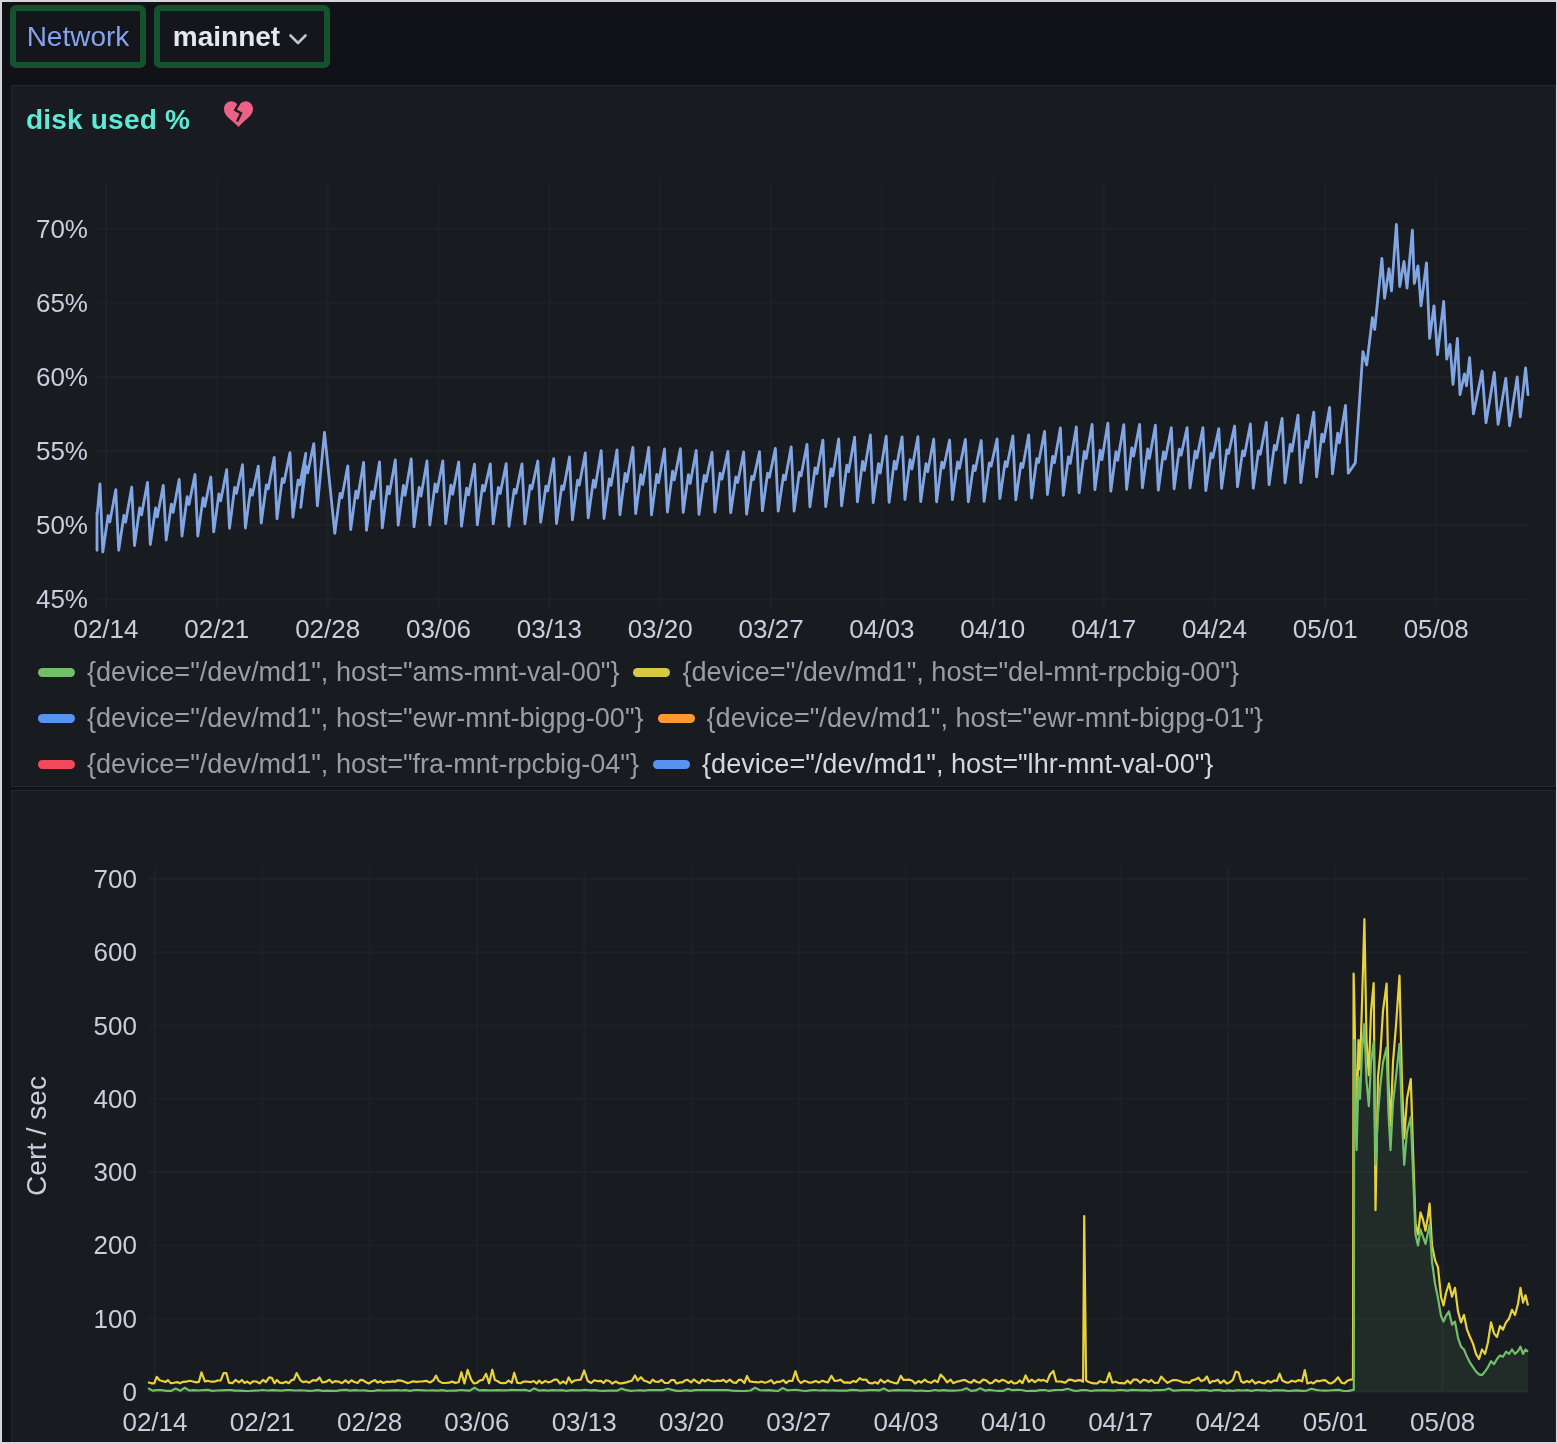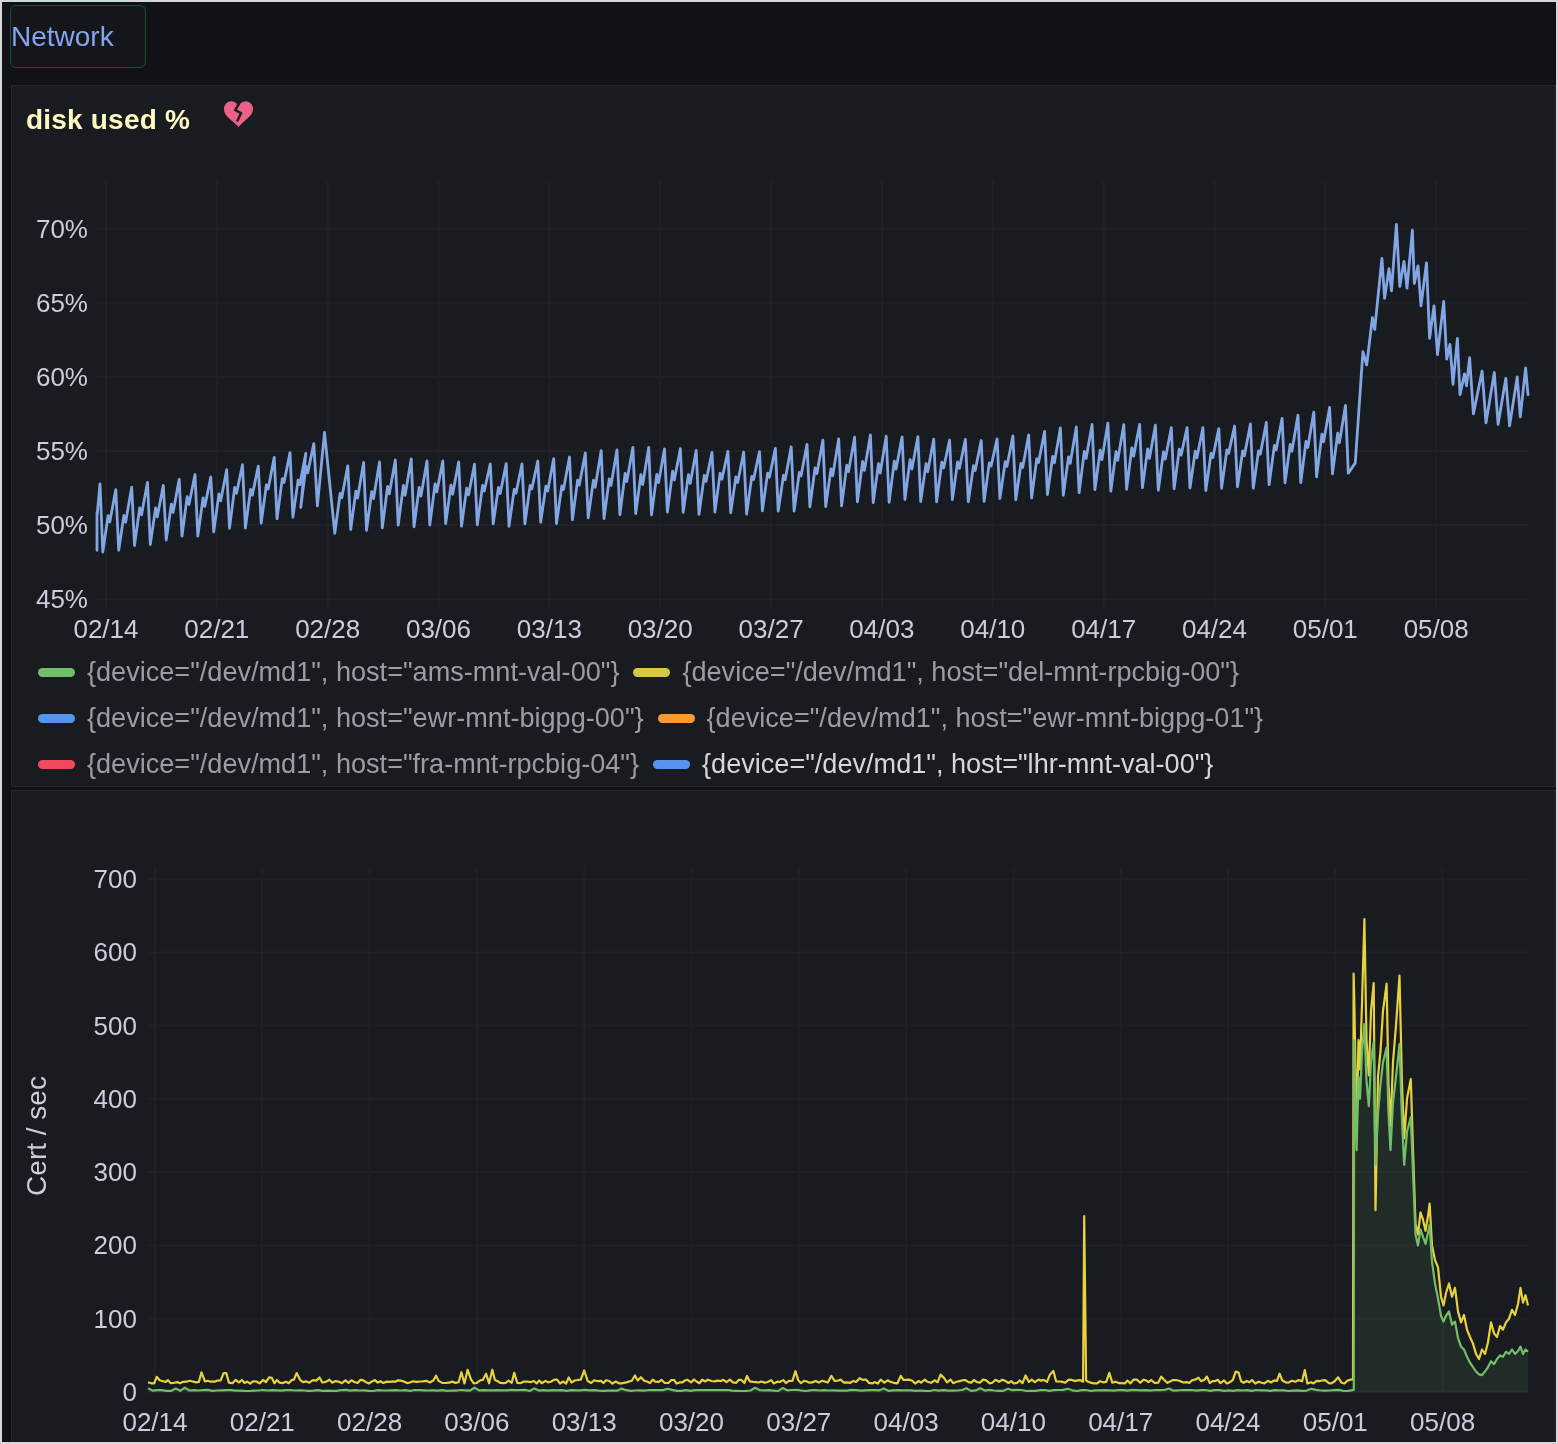--- a/index.html
+++ b/index.html
@@ -1,31 +1,37 @@
 <!DOCTYPE html>
 <html><head><meta charset="utf-8"><style>
 * { margin:0; padding:0; box-sizing:border-box; }
 html,body { width:1558px; height:1444px; background:#111217; overflow:hidden;
   font-family:"Liberation Sans", sans-serif; }
 #frame { position:relative; width:1558px; height:1444px; background:#111217;
   border:2px solid #d6d6da; overflow:hidden; }
-.box { position:absolute; top:3px; height:63px; border:1px solid #14532d; border-radius:6px;
-  display:flex; align-items:center; justify-content:flex-start; background:#15161c; }
+.box { position:absolute; top:3px; height:63px; border:6px solid #14532d; border-radius:6px;
+  display:flex; align-items:center; justify-content:center; background:#15161c; }
 .panel { position:absolute; left:9px; width:1545px; background:#181b20;
   border:1px solid #25272d; }
 .ptitle { position:absolute; left:14px; top:18px; font-size:28px; font-weight:700;
-  color:#fef9c3; letter-spacing:0.2px; display:flex; align-items:center; }
+  color:#5eead4; letter-spacing:0.2px; display:flex; align-items:center; }
 .li { display:inline-flex; align-items:center; height:46px; }
 .dash { width:37px; height:9px; border-radius:5px; margin-right:12px; display:inline-block; }
 .lrow { position:absolute; left:26px; white-space:nowrap; font-size:27.1px; }
 </style></head>
 <body>
 <div id="frame">
   <div class="box" style="left:8px;width:136px">
       <span style="color:#84a4ee;font-size:28px;font-weight:500">Network</span>
+    </div>
+  <div class="box" style="left:152px;width:176px">
+      <span style="color:#e7e7ec;font-size:28px;font-weight:700">mainnet</span>
+      <svg width="26" height="26" viewBox="0 0 26 26" style="margin-left:5px;margin-top:4px">
+<path d="M5.5 9.5 L13 17 L20.5 9.5" fill="none" stroke="#c3c4cb" stroke-width="2.6" stroke-linecap="round" stroke-linejoin="round"></path>
+</svg>
     </div>
 
   <div class="panel" style="top:83px;height:702px">
     <div class="ptitle">disk used %<svg width="29" height="31" viewBox="0 0 32 30" style="margin-left:34px;margin-top:-13px">
 <path d="M23.6 1.5c-3.2 0-6.1 2.4-7.6 5.2C14.5 3.9 11.6 1.5 8.4 1.5 3.8 1.5 0 5.3 0 9.9c0 8.9 9.3 11.6 16 20.1 6.3-8.5 16-11.6 16-20.1 0-4.6-3.8-8.4-8.4-8.4z" fill="#ee6186"></path>
 <path d="M16.6 3.8 l-4.2 7.4 6.4 3.4 -4.4 9.2" fill="none" stroke="#181b20" stroke-width="2.6"></path>
 </svg></div>
     <svg width="1542" height="702" style="position:absolute;left:-1px;top:-1px">
         <line x1="86" y1="143.7" x2="1517" y2="143.7" stroke="#1f2127" stroke-width="2"></line>
         <line x1="86" y1="217.8" x2="1517" y2="217.8" stroke="#1f2127" stroke-width="2"></line>

